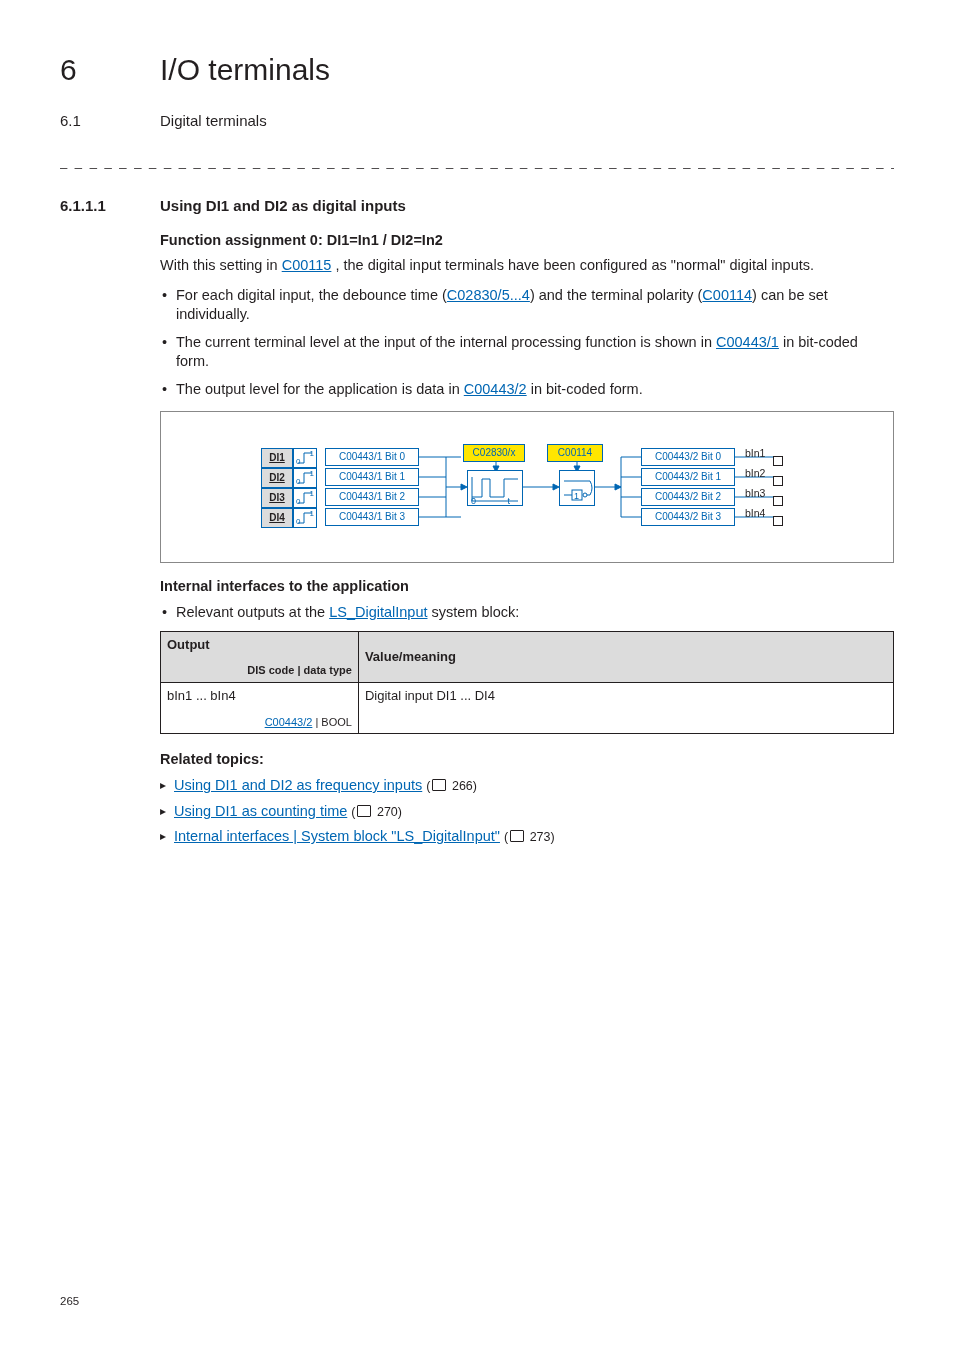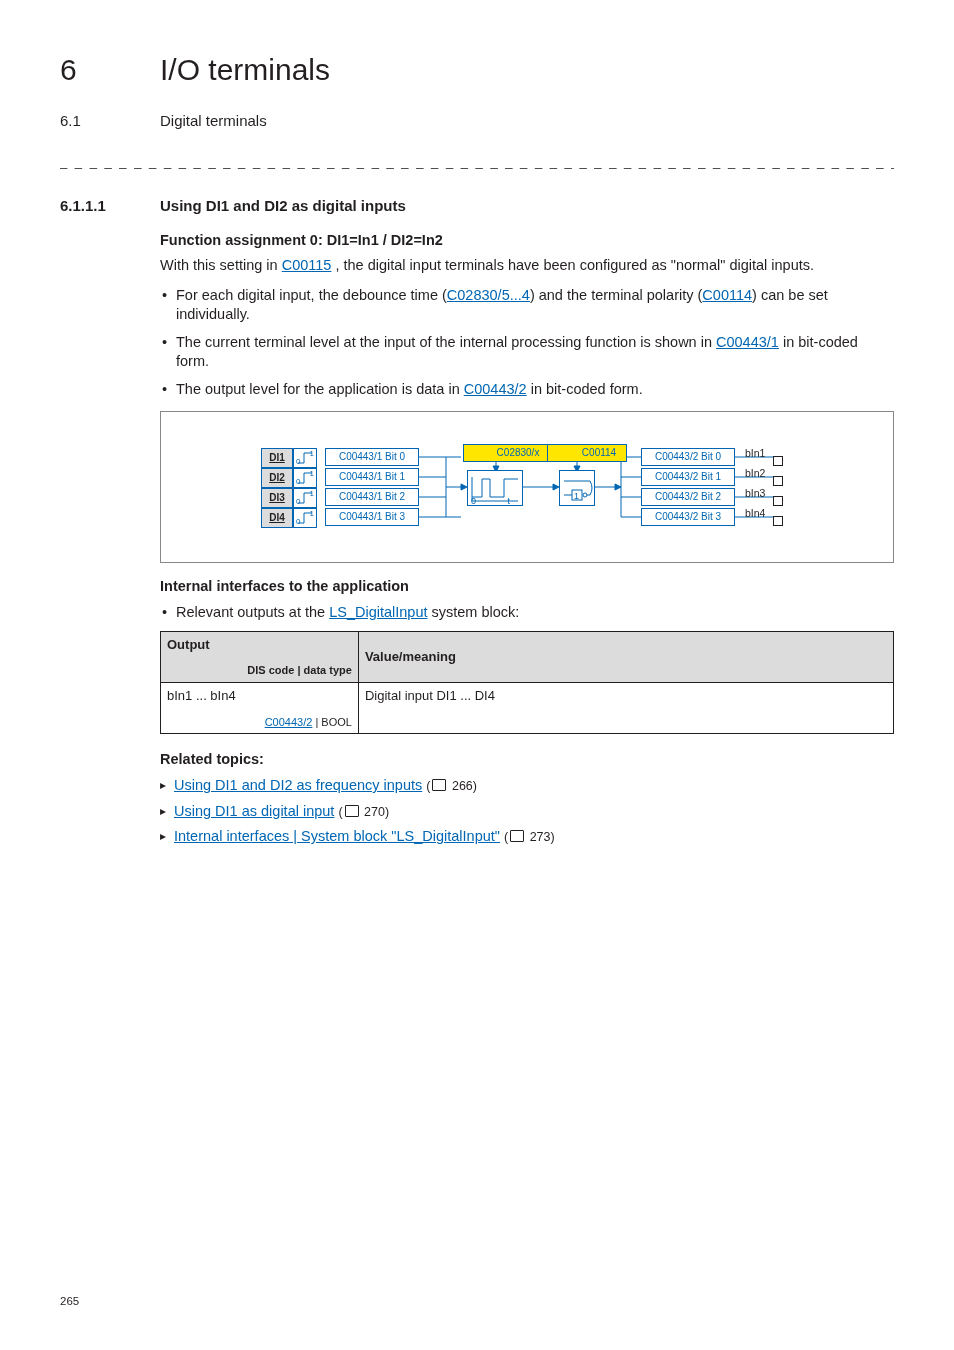--- a/index.html
+++ b/index.html
@@ -186,21 +186,20 @@
   }
   .yellow-box {
     position: absolute;
     height: 16px;
     border: 1px solid #0066b3;
     background: #ffe600;
     font-size: 10px;
     color: #0066b3;
     text-align: center;
     line-height: 16px;
-    padding-left: 24px;
   }
   .out-label {
     position: absolute;
     font-size: 10.5px;
     color: #231f20;
   }
   .out-port {
     position: absolute;
     width: 8px; height: 8px;
     border: 1px solid #231f20;
@@ -467,21 +466,21 @@
     </tbody>
       </table>
 
     <p class="h-sub" style="margin-top:16px">Related topics:</p>
     <ul class="arrow-list">
       <li>
         <a href="#" class="link">Using DI1 and DI2 as frequency inputs</a>
         <span class="pgref"> (<span class="book"></span> <span>266</span>)</span>
       </li>
       <li>
-        <a href="#" class="link">Using DI1 as digital input</a>
+        <a href="#" class="link">Using DI1 as counting time</a>
         <span class="pgref"> (<span class="book"></span> <span>270</span>)</span>
       </li>
       <li>
         <a href="#" class="link">Internal interfaces | System block "LS_DigitalInput"</a>
         <span class="pgref"> (<span class="book"></span> <span>273</span>)</span>
       </li>
     </ul>
   </div>
 
   <div class="footer">

